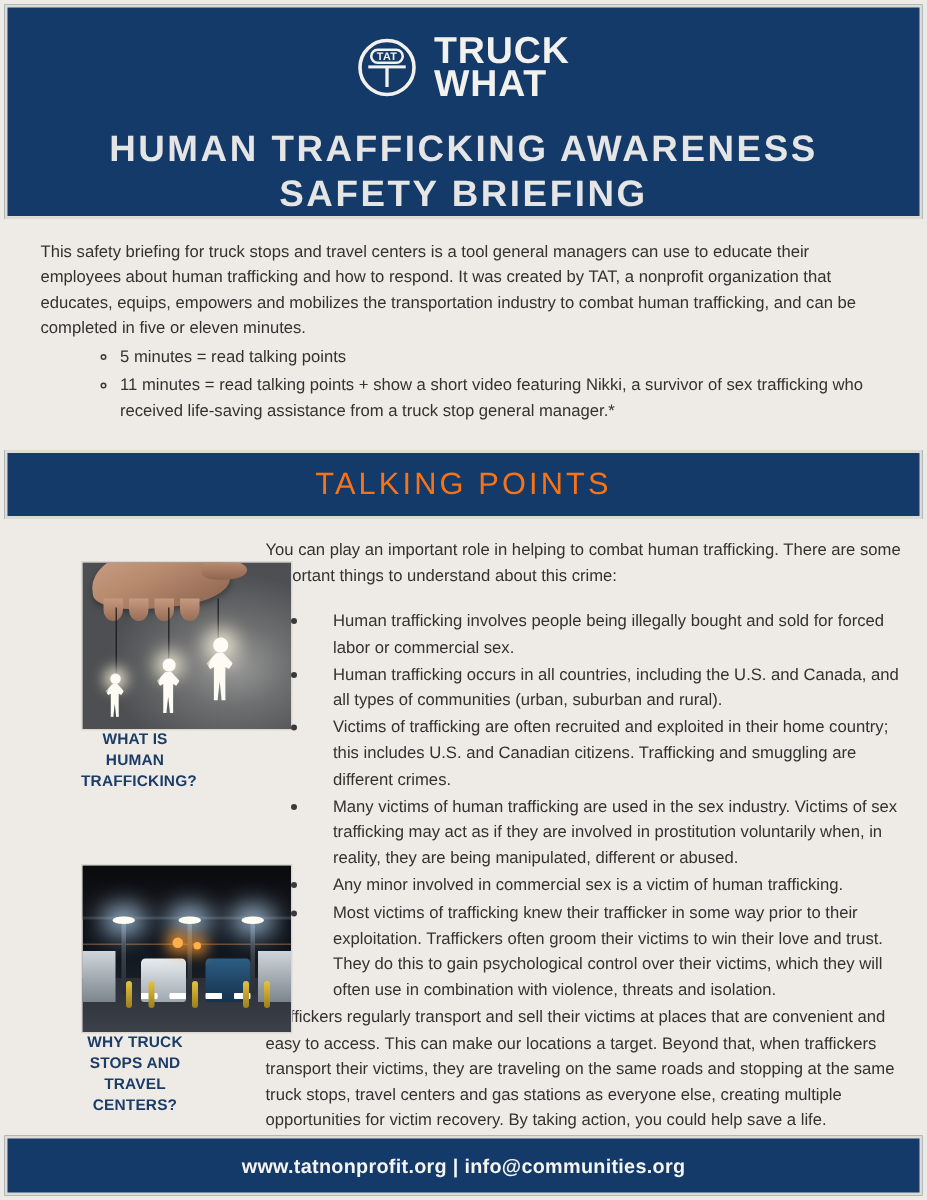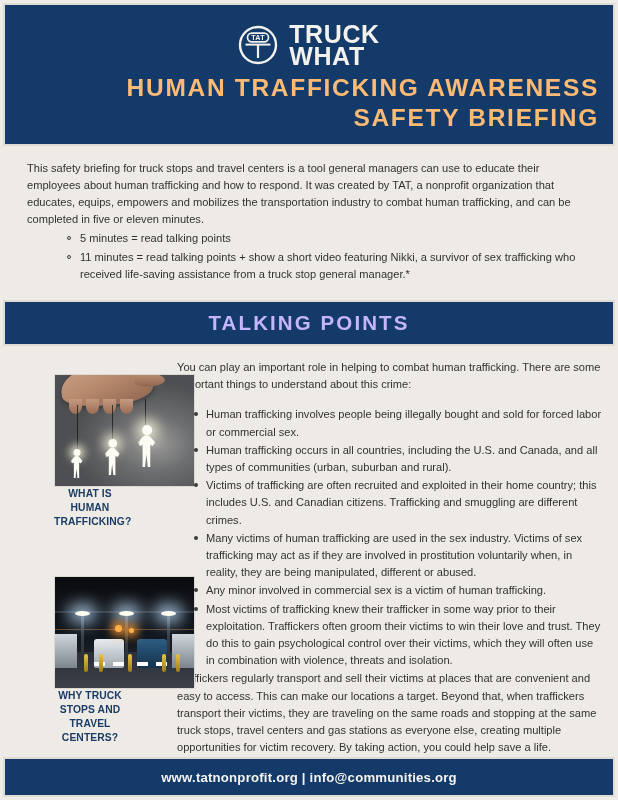--- a/index.html
+++ b/index.html
@@ -45,27 +45,27 @@
     line-height: 0.88;
     justify-content: center;
   }
   .logo-words span {
     color: #f2f1ee;
     font-size: 25px;
     font-weight: bold;
     letter-spacing: 0.6px;
   }
   .doc-title {
-    text-align: right;
-    color: #fdba74;
+    text-align: center;
+    color: #e5e5e5;
     font-size: 24.5px;
     font-weight: bold;
     letter-spacing: 1.7px;
     line-height: 1.22;
-    margin-top: 2px;
+    margin-top: 14px;
     padding: 0 14px;
   }
   .doc-title .line2 { display: block; }
 
   
   .intro {
     padding: 14px 22px 4px 27px;
     font-size: 11.1px;
     line-height: 1.54;
     color: #333231;
@@ -99,23 +99,23 @@
     margin: 13px 3px 0 3px;
     background: #133a68;
     border: 2px solid #dedbd4;
     box-sizing: border-box;
     height: 46px;
     display: flex;
     align-items: center;
     justify-content: center;
   }
   .tp-banner-text {
-    color: #c4b5fd;
+    color: #f97316;
     font-size: 20.5px;
-    font-weight: bold;
+    font-weight: normal;
     letter-spacing: 2.1px;
   }
 
   
   .content {
     display: flex;
     padding: 12px 14px 0 14px;
     box-sizing: border-box;
   }
   .left-col {
@@ -308,21 +308,21 @@
     color: #333231;
   }
   .body-text p { margin: 0; }
   .bullets {
     list-style: none;
     margin: 13px 0 0 0;
     padding-left: 17px;
   }
   .bullets li {
     position: relative;
-    padding-left: 12px;
+    padding-left: 28px;
     margin-bottom: 1px;
     line-height: 1.55;
   }
   .bullets li::before {
     content: "";
     position: absolute;
     left: 0;
     top: 6px;
     width: 4px;
     height: 4px;

